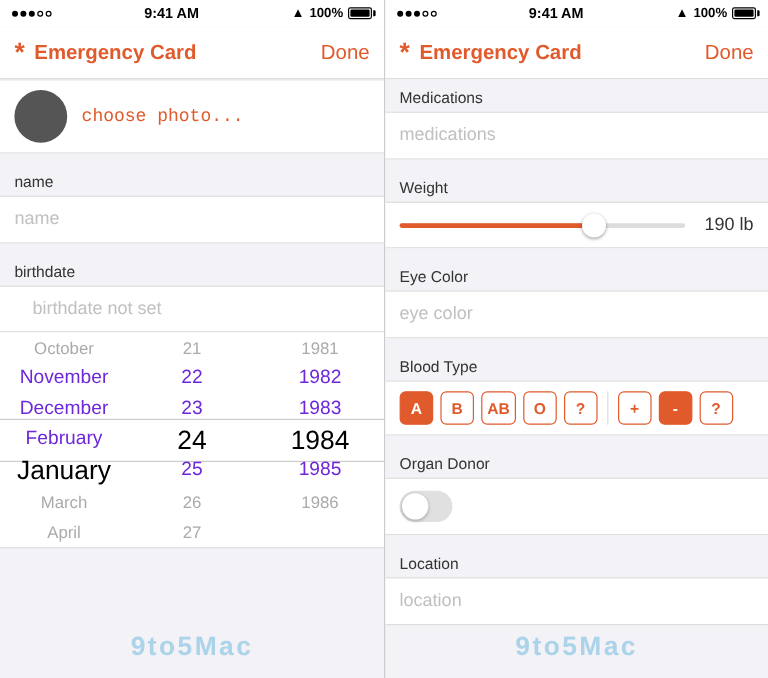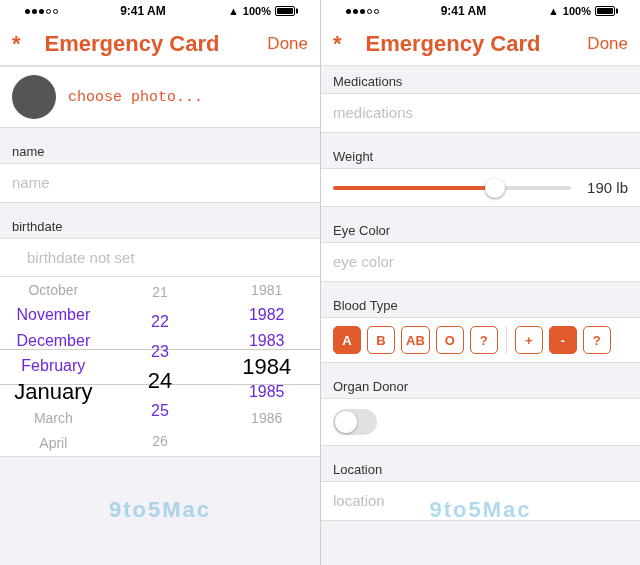--- a/index.html
+++ b/index.html
@@ -26,21 +26,21 @@
       border-left: 1px solid #ccc;
     }
 
     
     .status-bar {
       height: 22px;
       background: #fff;
       display: flex;
       align-items: center;
       justify-content: space-between;
-      padding: 0 25px;
+      padding: 0 10px;
       font-size: 11px;
       font-weight: 600;
       flex-shrink: 0;
     }
     .status-bar .time { font-weight: 700; font-size: 12px; }
     .status-bar .right { display: flex; align-items: center; gap: 4px; font-size: 11px; }
     .signal-dots { display: flex; gap: 2px; align-items: center; }
     .signal-dot { width: 5px; height: 5px; background: #000; border-radius: 50%; }
     .signal-dot.empty { background: transparent; border: 1px solid #000; }
     .battery {
@@ -66,24 +66,23 @@
       flex-shrink: 0;
     }
     .header-asterisk {
       color: #e05a2b;
       font-size: 22px;
       font-weight: 700;
       margin-right: 8px;
     }
     .header-title {
       color: #e05a2b;
-      font-size: 22px;
+      font-size: 17px;
       font-weight: 600;
       flex: 1;
-      margin-left: 16px;
     }
     .header-done {
       color: #e05a2b;
       font-size: 17px;
       font-weight: 400;
     }
 
     
     .section-label {
       background: #f2f2f7;
@@ -271,21 +270,21 @@
       position: absolute;
       left: 2px; top: 2px;
       width: 22px; height: 22px;
       background: #fff;
       border-radius: 50%;
       box-shadow: 0 1px 3px rgba(0,0,0,0.3);
     }
 
     .watermark {
       position: absolute;
-      bottom: 42px;
+      bottom: 13px;
       left: 50%;
       transform: translateX(-50%);
       color: rgba(100,180,220,0.5);
       font-size: 22px;
       font-weight: 700;
       white-space: nowrap;
       letter-spacing: 2px;
       pointer-events: none;
     }
 
@@ -359,20 +358,21 @@
         <div class="picker-item">April</div>
       </div>
 
       <div class="picker-col">
         <div class="picker-item">21</div>
         <div class="picker-item near">22</div>
         <div class="picker-item near">23</div>
         <div class="picker-item selected">24</div>
         <div class="picker-item near">25</div>
         <div class="picker-item">26</div>
+        <div class="picker-item">27</div>
       </div>
 
       <div class="picker-col">
         <div class="picker-item">1981</div>
         <div class="picker-item near">1982</div>
         <div class="picker-item near">1983</div>
         <div class="picker-item selected">1984</div>
         <div class="picker-item near">1985</div>
         <div class="picker-item">1986</div>
         <div class="picker-item"></div>

